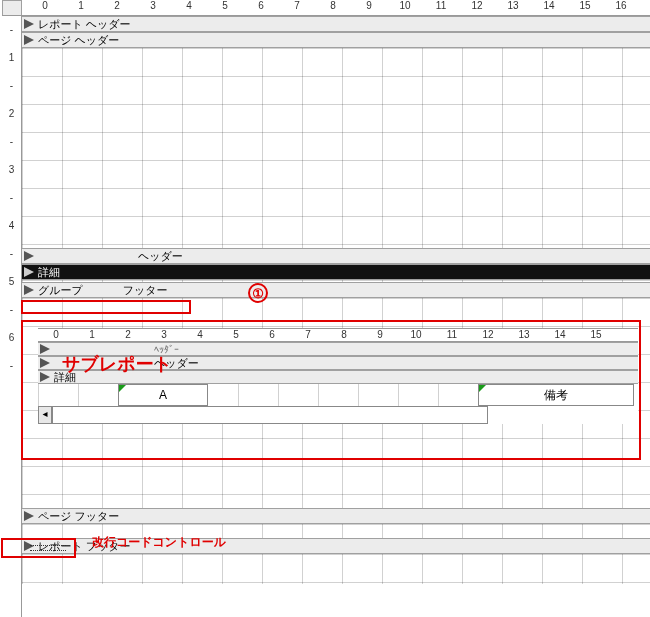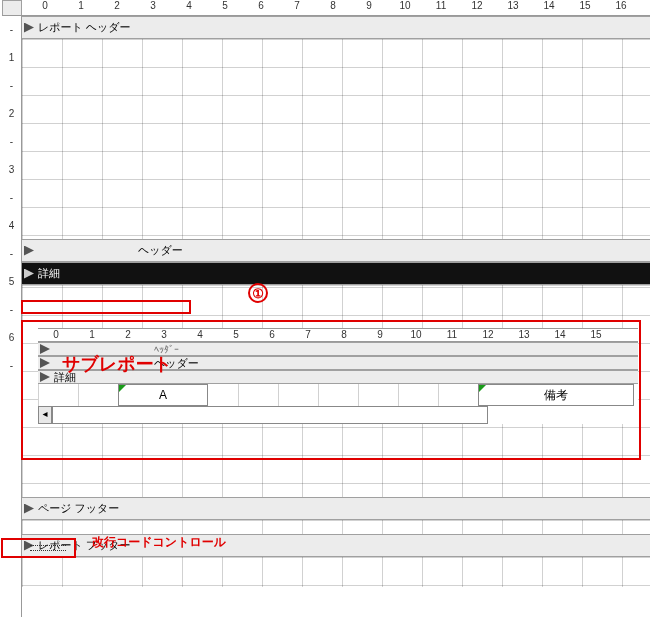--- a/index.html
+++ b/index.html
@@ -67,21 +67,21 @@
     height: 28px;
     line-height: 28px;
   }
   .content {
     position: absolute;
     left: 20px; top: 16px; right: 0; bottom: 0;
     overflow: hidden;
   }
   
   .section-bar {
-    height: 23px;
+    height: 16px;
     background: #ececec;
     border-top: 1px solid #a0a0a0;
     border-bottom: 1px solid #a0a0a0;
     display: flex;
     align-items: center;
     padding-left: 2px;
     font-size: 11px;
     color: #000;
   }
   .section-bar.dark {
@@ -235,34 +235,44 @@
     <div class="vt">-</div>
   </div>
 
   <div class="content">
 
     <div class="section-bar">
       <span class="marker"></span>
       <span>レポート ヘッダー</span>
     </div>
 
+    <div class="section-bar">
+      <span class="marker"></span>
+      <span>ページ ヘッダー</span>
+    </div>
     <div class="grid tall"></div>
 
     <div class="section-bar">
       <span class="marker"></span>
       <span style="width:100px;display:inline-block"></span>
       <span>ヘッダー</span>
     </div>
 
     <div class="section-bar dark">
       <span class="marker"></span>
       <span>詳細</span>
     </div>
     <div class="grid tiny"></div>
 
+    <div class="section-bar">
+      <span class="marker"></span>
+      <span>グループ</span>
+      <span style="width:40px;display:inline-block"></span>
+      <span>フッター</span>
+    </div>
     <div class="grid tall" style="height:210px"></div>
 
     <div class="section-bar">
       <span class="marker"></span>
       <span>ページ フッター</span>
     </div>
     <div class="grid short"></div>
 
     <div class="section-bar">
       <span class="marker"></span>

